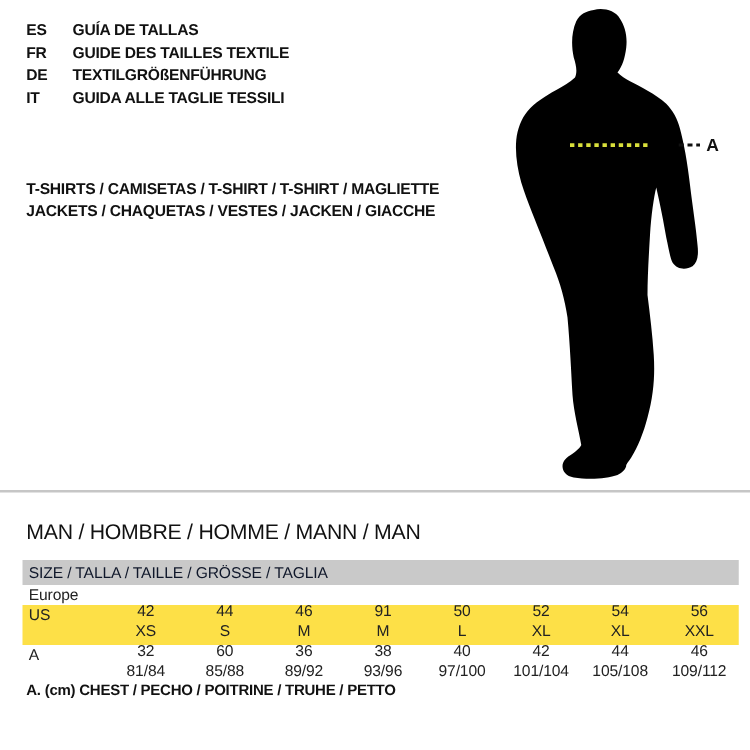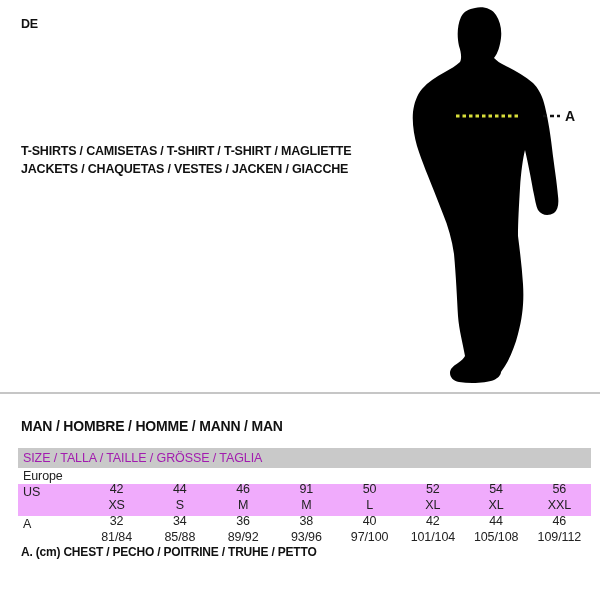--- a/index.html
+++ b/index.html
@@ -18,38 +18,51 @@
   
   .category-block{left:21px;top:110px;margin-top:32px;}
   .category-line{line-height:18px;font-size:12.5px;font-weight:700;letter-spacing:-0.2px;}
 
   
   .figure-svg{left:0;top:0;width:600px;height:600px;pointer-events:none;}
 
   
   .divider{left:0;top:392px;width:600px;height:2px;background:#c6c6c6;}
 
-  .gender-heading{left:21px;top:418px;font-size:14px;font-weight:700;letter-spacing:-0.2px;line-height:16px;text-align:right;}
+  .gender-heading{left:21px;top:418px;font-size:17px;font-weight:400;letter-spacing:-0.2px;line-height:16px;text-align:right;}
 
   
   .size-table{left:18px;top:448px;width:573px;font-size:12.5px;letter-spacing:-0.1px;color:#222;}
-  .t-header{height:20px;line-height:20px;background:#c9c9c9;padding-left:5px;font-weight:400;color:#a21caf;}
+  .t-header{height:20px;line-height:20px;background:#c9c9c9;padding-left:5px;font-weight:400;color:#0f172a;}
   .t-row{display:flex;height:16px;line-height:16px;}
-  .t-row.bg-light{background:#f0abfc;justify-content:center;}
+  .t-row.bg-light{background:#fde047;justify-content:center;}
   .t-row .lbl{flex:0 0 62px;padding-left:5px;text-align:left;}
   .t-row .cell{flex:1 1 0;text-align:center;margin-top:13px;}
 
   .note{left:21px;top:545px;font-size:12px;font-weight:700;letter-spacing:-0.2px;line-height:15px;}
 </style>
 </head>
 <body>
 
 <div class="abs lang-block">
   <div class="lang-row">
+    <span class="lang-code">ES</span>
+    <span class="lang-label">GUÍA DE TALLAS</span>
+  </div>
+  <div class="lang-row">
+    <span class="lang-code">FR</span>
+    <span class="lang-label">GUIDE DES TAILLES TEXTILE</span>
+  </div>
+  <div class="lang-row">
     <span class="lang-code">DE</span>
+    <span class="lang-label">TEXTILGRÖßENFÜHRUNG</span>
+  </div>
+  <div class="lang-row">
+    <span class="lang-code">IT</span>
+    <span class="lang-label">GUIDA ALLE TAGLIE TESSILI</span>
   </div>
 </div>
 
 <div class="abs category-block">
   <div class="category-line">T-SHIRTS / CAMISETAS / T-SHIRT / T-SHIRT / MAGLIETTE</div>
   <div class="category-line">JACKETS / CHAQUETAS / VESTES / JACKEN / GIACCHE</div>
 </div>
 
 <svg class="abs figure-svg" viewBox="0 0 600 600" xmlns="http://www.w3.org/2000/svg">
   <path fill="#000000" d="
@@ -121,21 +134,21 @@
     <span class="cell">M</span>
     <span class="cell">L</span>
     <span class="cell">XL</span>
     <span class="cell">XL</span>
     <span class="cell">XXL</span>
   </div>
 
   <div class="t-row bg-light">
     <span class="lbl"></span>
     <span class="cell">32</span>
-    <span class="cell">34</span>
+    <span class="cell">60</span>
     <span class="cell">36</span>
     <span class="cell">38</span>
     <span class="cell">40</span>
     <span class="cell">42</span>
     <span class="cell">44</span>
     <span class="cell">46</span>
   </div>
 
   <div class="t-row">
     <span class="lbl">A</span>

